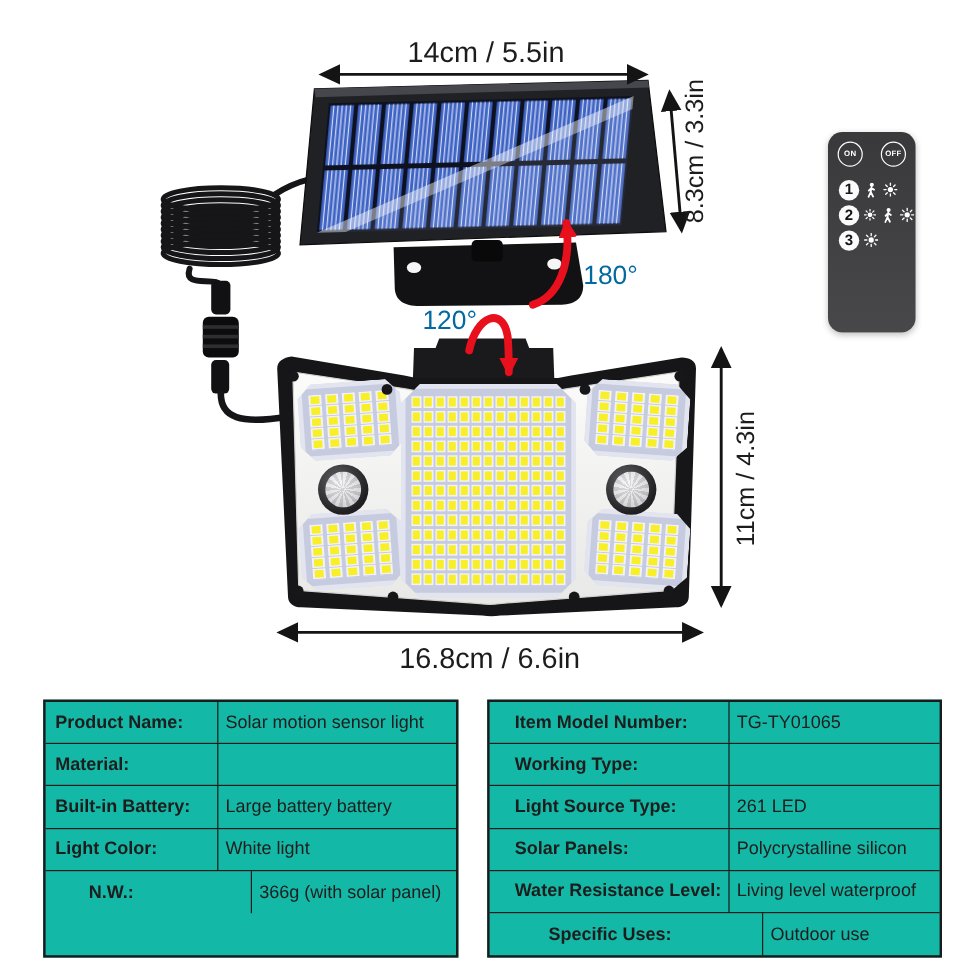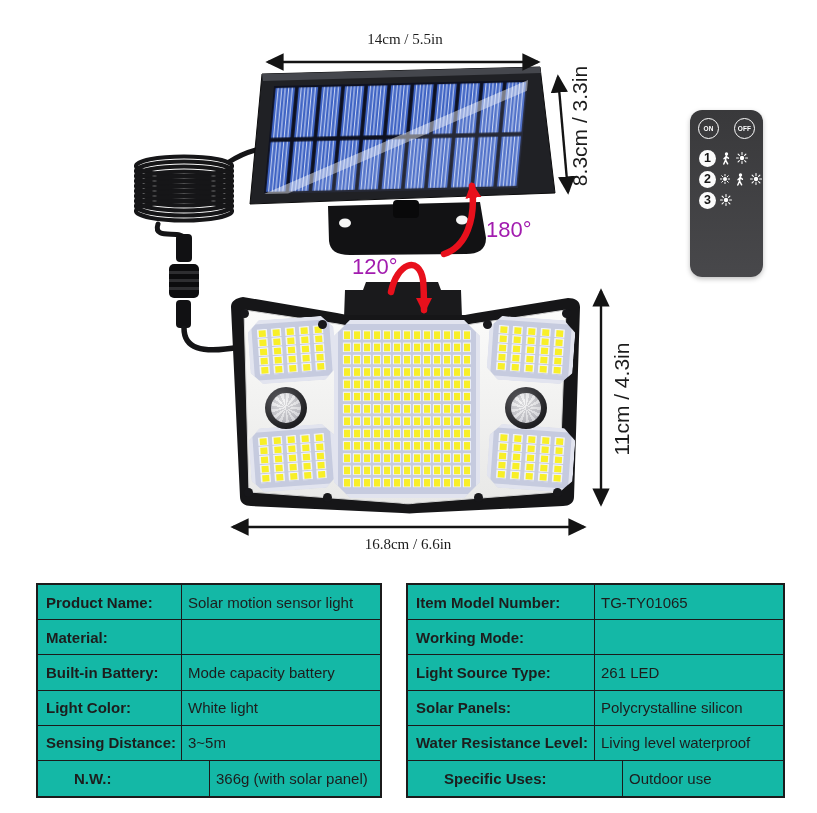--- a/index.html
+++ b/index.html
@@ -1,23 +1,23 @@
 <!DOCTYPE html>
 <html><head>
 <meta charset="utf-8">
 <style>
   html,body{margin:0;padding:0;background:#fff;}
   body{font-family:"Liberation Sans",sans-serif;color:#1d1d1d;}
   #stage{position:relative;width:817px;height:813px;background:#fff;overflow:hidden;}
   #scene{position:absolute;left:0;top:0;}
 
   .lab{position:absolute;color:#1c1c1c;white-space:nowrap;}
-  .dim{font-size:15px;text-align:center;font-family:Liberation Serif, serif;}
+  .dim{font-size:24px;text-align:center;}
   .vdim{font-size:21px;text-align:center;transform:rotate(-90deg);}
-  .ang{font-size:22px;color:#a21caf;text-align:center;}
+  .ang{font-size:22px;color:#0369a1;text-align:center;}
 
   
   .module{position:absolute;background:#c6cbdf;
     clip-path:polygon(12px 0,calc(100% - 12px) 0,100% 12px,100% calc(100% - 12px),
       calc(100% - 12px) 100%,12px 100%,0 calc(100% - 12px),0 12px);
     box-shadow:inset 0 0 0 4px rgba(250,250,252,.55);}
   .module.center{clip-path:polygon(16px 0,calc(100% - 16px) 0,100% 16px,100% calc(100% - 16px),
       calc(100% - 16px) 100%,16px 100%,0 calc(100% - 16px),0 16px);}
   .tiltL{transform:rotate(-4deg);}
   .tiltR{transform:rotate(4deg);}
@@ -57,21 +57,21 @@
   .spec-table{position:absolute;border:2px solid #1b1b1b;background:#14b8a6;display:grid;
     grid-template-rows:repeat(6,1fr);font-size:15px;}
   .spec-row{display:grid;border-bottom:1.5px solid #1b1b1b;}
   .spec-row:last-child{border-bottom:none;margin-left:28px;}
   .spec-row .lbl{font-weight:bold;display:flex;align-items:center;padding-left:8px;
     border-right:1.5px solid #1b1b1b;white-space:nowrap;overflow:hidden;}
   .spec-row .val{display:flex;align-items:center;padding-left:6px;white-space:nowrap;overflow:hidden;}
   #table-left{left:36px;top:583px;width:342px;height:211px;}
   #table-left .spec-row{grid-template-columns:144px 1fr;}
   #table-right{left:406px;top:583px;width:375px;height:211px;}
-  #table-right .spec-row{grid-template-columns:187px 1fr;}
+  #table-right .spec-row{grid-template-columns:187px 1fr;padding-left:13px;}
 </style>
 </head>
 <body>
 
 <div id="stage">
 
   <svg id="scene" width="817" height="813" viewBox="0 0 817 813">
     <defs>
       <marker id="ab" markerWidth="8" markerHeight="8" refX="6.5" refY="4" orient="auto-start-reverse" markerUnits="strokeWidth">
         <path d="M0,0.4 L7.6,4 L0,7.6 Z" fill="#141414"></path>
@@ -263,43 +263,39 @@
   <div id="table-left" class="spec-table">
     <div class="spec-row">
       <div class="lbl">Product Name:</div>
       <div class="val">Solar motion sensor light</div>
     </div>
     <div class="spec-row">
       <div class="lbl">Material:</div>
     </div>
     <div class="spec-row">
       <div class="lbl">Built-in Battery:</div>
-      <div class="val">Mode capacity battery</div>
+      <div class="val">Large battery battery</div>
     </div>
     <div class="spec-row">
       <div class="lbl">Light Color:</div>
       <div class="val">White light</div>
     </div>
     <div class="spec-row">
-      <div class="lbl">Sensing Distance:</div>
-      <div class="val">3~5m</div>
-    </div>
-    <div class="spec-row">
       <div class="lbl">N.W.:</div>
       <div class="val">366g (with solar panel)</div>
     </div>
   </div>
 
   <div id="table-right" class="spec-table">
     <div class="spec-row">
       <div class="lbl">Item Model Number:</div>
       <div class="val">TG-TY01065</div>
     </div>
     <div class="spec-row">
-      <div class="lbl">Working Mode:</div>
+      <div class="lbl">Working Type:</div>
     </div>
     <div class="spec-row">
       <div class="lbl">Light Source Type:</div>
       <div class="val">261 LED</div>
     </div>
     <div class="spec-row">
       <div class="lbl">Solar Panels:</div>
       <div class="val">Polycrystalline silicon</div>
     </div>
     <div class="spec-row">

